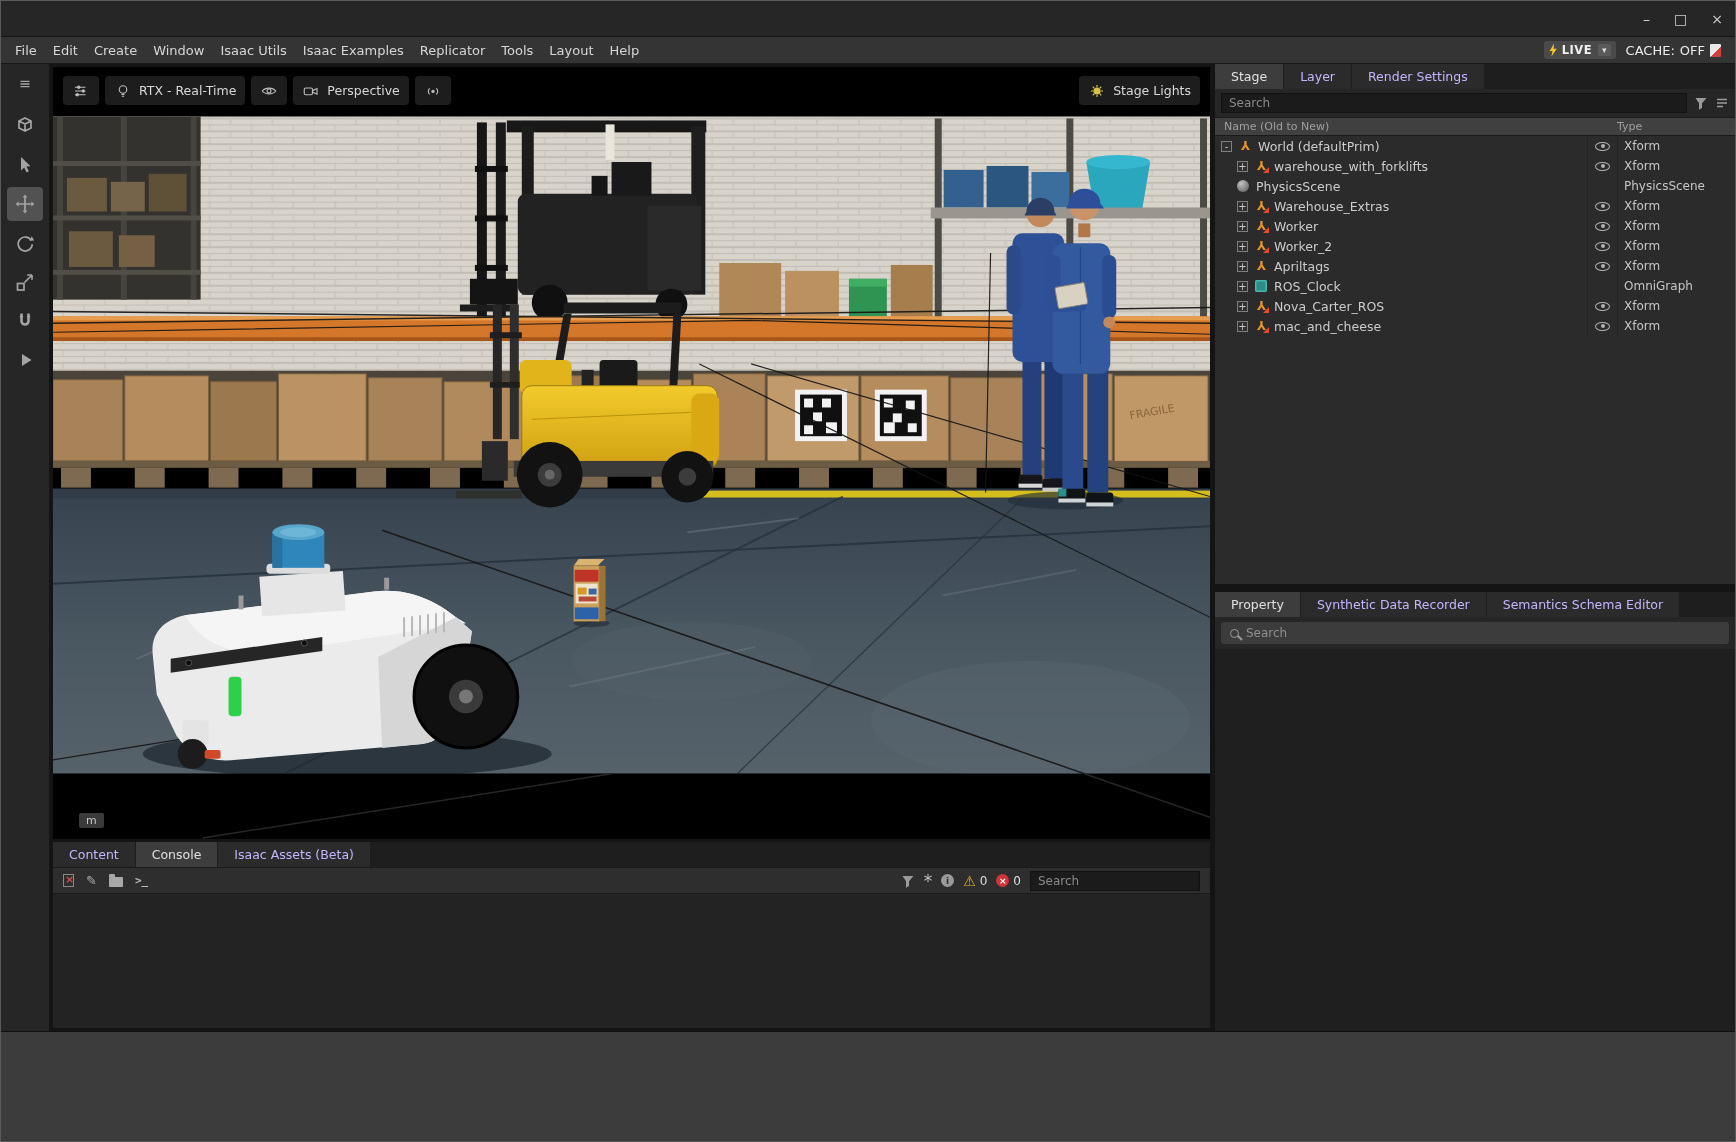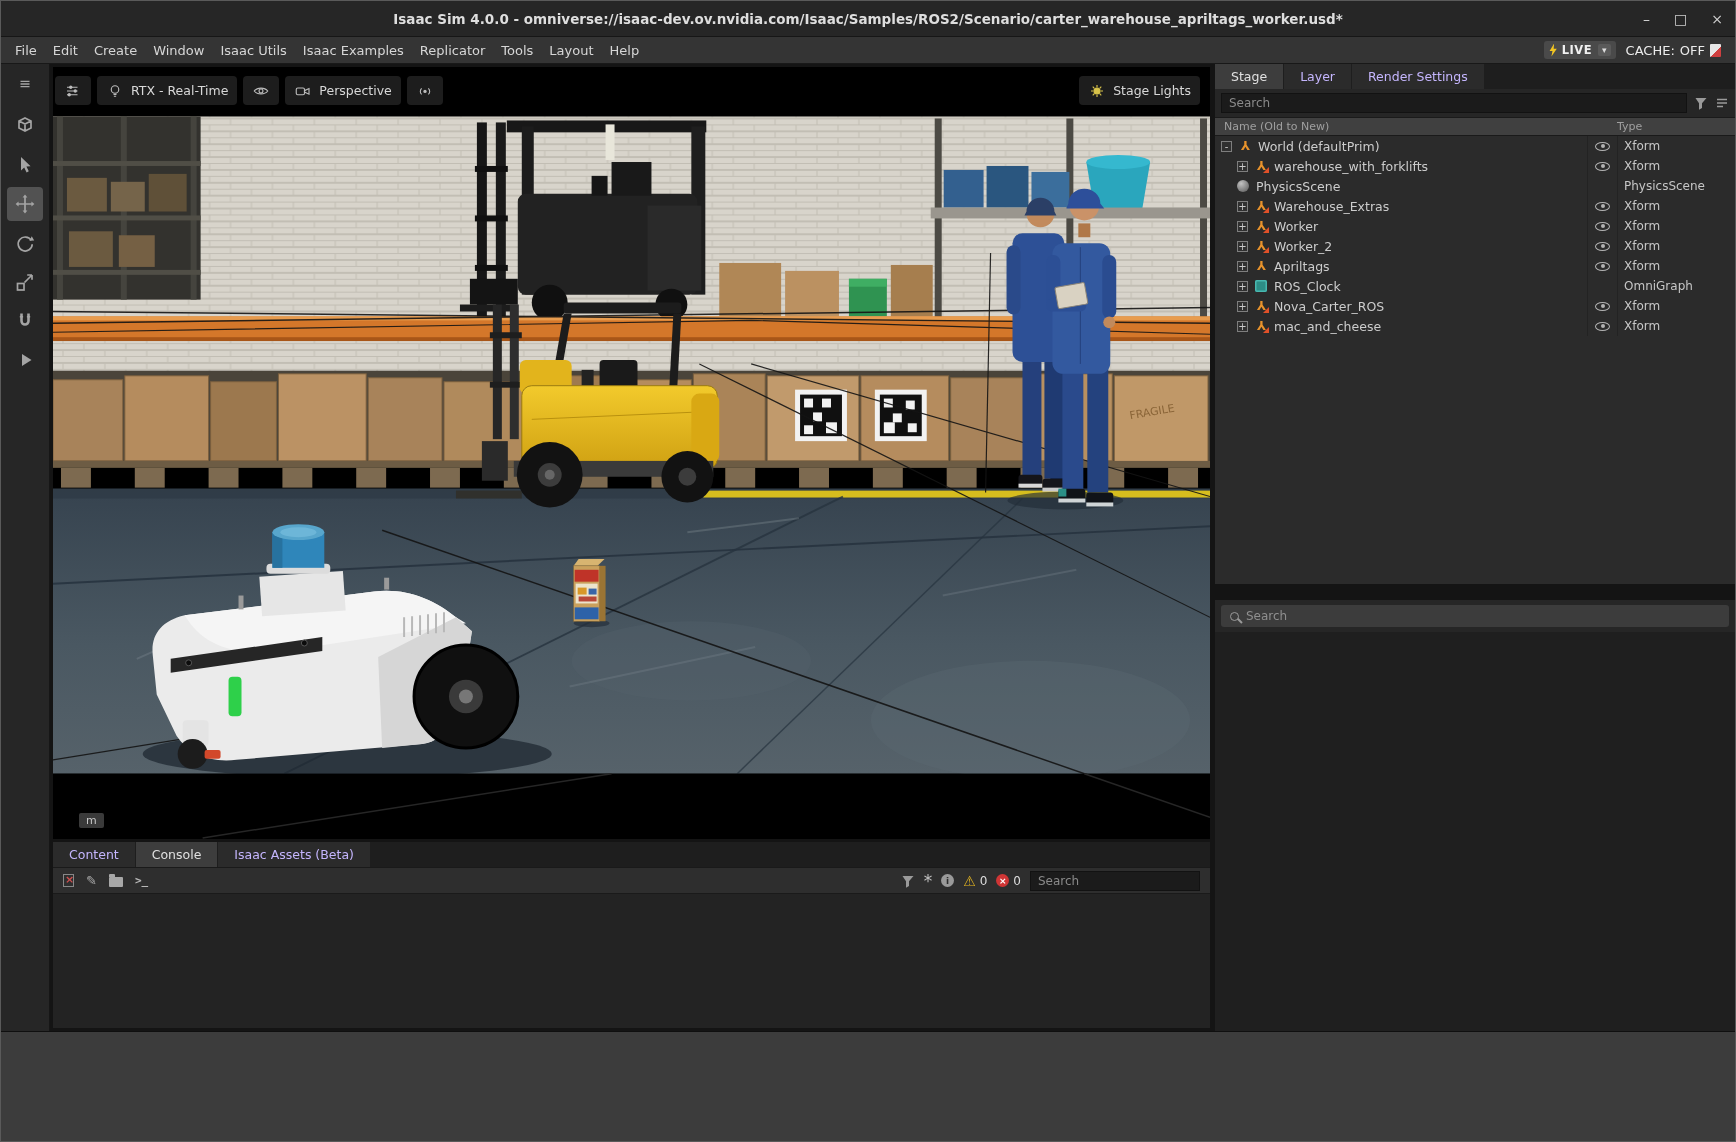--- a/index.html
+++ b/index.html
@@ -30,21 +30,21 @@
 .left-toolbar{width:49px;background:#262626;border-right:1px solid #161616;display:flex;
   flex-direction:column;align-items:center;padding-top:8px;gap:5px;flex:none}
 .tool{width:36px;height:34px;display:flex;align-items:center;justify-content:center;border-radius:4px}
 .tool.active{background:#525252}
 .tool svg{stroke:#a4a4a4;fill:none;stroke-width:1.7}
 .tool svg .fil{fill:#a4a4a4;stroke:none}
 .tool.grip{margin-bottom:8px;height:24px}
 .center{flex:1;display:flex;flex-direction:column;min-width:0;gap:3px;padding:3px}
 .viewport{flex:1;position:relative;background:#000;min-height:0;overflow:hidden}
 .viewport svg.scene{width:100%;height:100%;display:block}
-.vp-toolbar{position:absolute;top:9px;left:2px;display:flex;gap:6px}
+.vp-toolbar{position:absolute;top:9px;left:10px;display:flex;gap:6px}
 .chip{background:rgba(32,32,32,.92);border-radius:4px;height:29px;display:flex;align-items:center;
   padding:0 9px;gap:7px;font-size:12.5px;color:#d8d8d8;white-space:nowrap}
 .chip svg{stroke:#bcbcbc;fill:none;stroke-width:1.5}
 .chip svg .fil{fill:#bcbcbc;stroke:none}
 .chip svg .sun{fill:#d8c34a;stroke:#d8c34a}
 .vp-right{position:absolute;top:9px;right:10px}
 .m-label{position:absolute;left:26px;bottom:11px;background:#3a3a3a;color:#c8c8c8;font-size:11px;
   padding:1px 7px;border-radius:2px}
 
 .bottom-panel{height:186px;flex:none;display:flex;flex-direction:column;background:#252525}
@@ -69,21 +69,21 @@
 .badge{display:flex;align-items:center;gap:4px;font-size:12px;color:#ddd}
 .warn-tri{color:#e8b820;font-size:14px;line-height:1}
 .err-circ{width:13px;height:13px;border-radius:50%;background:#cf3535;color:#fff;font-size:9px;font-weight:bold;
   display:flex;align-items:center;justify-content:center}
 .search-input{height:20px;background:#1b1b1b;border:1px solid #121212;color:#ccc;font-size:12px;
   padding:0 7px;font-family:inherit;outline:none}
 .search-input::placeholder{color:#8a8a8a}
 .console-search{width:170px}
 .console-body{flex:1;background:#232323}
 
-.right-panel{width:522px;flex:none;display:flex;flex-direction:column;background:#141414;gap:16px;
+.right-panel{width:522px;flex:none;display:flex;flex-direction:column;background:#141414;gap:8px;
   border-left:2px solid #141414;min-height:0}
 .stage-section{height:520px;flex:none;display:flex;flex-direction:column;background:#262626}
 .lower-section{flex:1;display:flex;flex-direction:column;background:#262626;min-height:0}
 .search-row{height:28px;display:flex;align-items:center;gap:7px;padding:4px 6px;background:#262626;flex:none}
 .search-row input{flex:1}
 .tree-header{height:19px;background:#404040;display:flex;align-items:center;font-size:11px;color:#9f9f9f;
   border-top:1px solid #1a1a1a;border-bottom:1px solid #1a1a1a;flex:none}
 .th-name{padding-left:9px;flex:1}
 .th-eye{width:30px}
 .th-type{width:118px}
@@ -116,21 +116,20 @@
 .lower-body{flex:1;background:#1f1f1f}
 
 .statusbar{height:110px;background:#3c3c3c;border-top:1px solid #0f0f0f;flex:none}
 </style>
 </head>
 <body>
 
 <div class="window">
 
   <div class="titlebar">
-    <div class="title">Isaac Sim 4.0.0 - omniverse://isaac-dev.ov.nvidia.com/Isaac/Samples/ROS2/Scenario/carter_warehouse_apriltags_worker.usd*</div>
     <div class="win-controls">
       <span>–</span>
       <span>□</span>
       <span>×</span>
     </div>
   </div>
 
   <div class="menubar">
     <div style="display:flex">
         <span class="menu-item">File</span>
@@ -678,20 +677,25 @@
     <span class="tlabel">mac_and_cheese</span>
     <span class="eye-col">
                 <span class="eye"></span>
               </span>
     <span class="type-col">Xform</span>
   </div>
 </div>
       </div>
 
       <div class="lower-section">
+        <div class="tabbar">
+            <div class="tab active">Property</div>
+            <div class="tab">Synthetic Data Recorder</div>
+            <div class="tab">Semantics Schema Editor</div>
+          </div>
         <div class="prop-search">
           <span class="mag"></span>
           <input placeholder="Search" style="">
         </div>
         <div class="lower-body"></div>
       </div>
     </div>
   </div>
 
   <div class="statusbar"></div>

